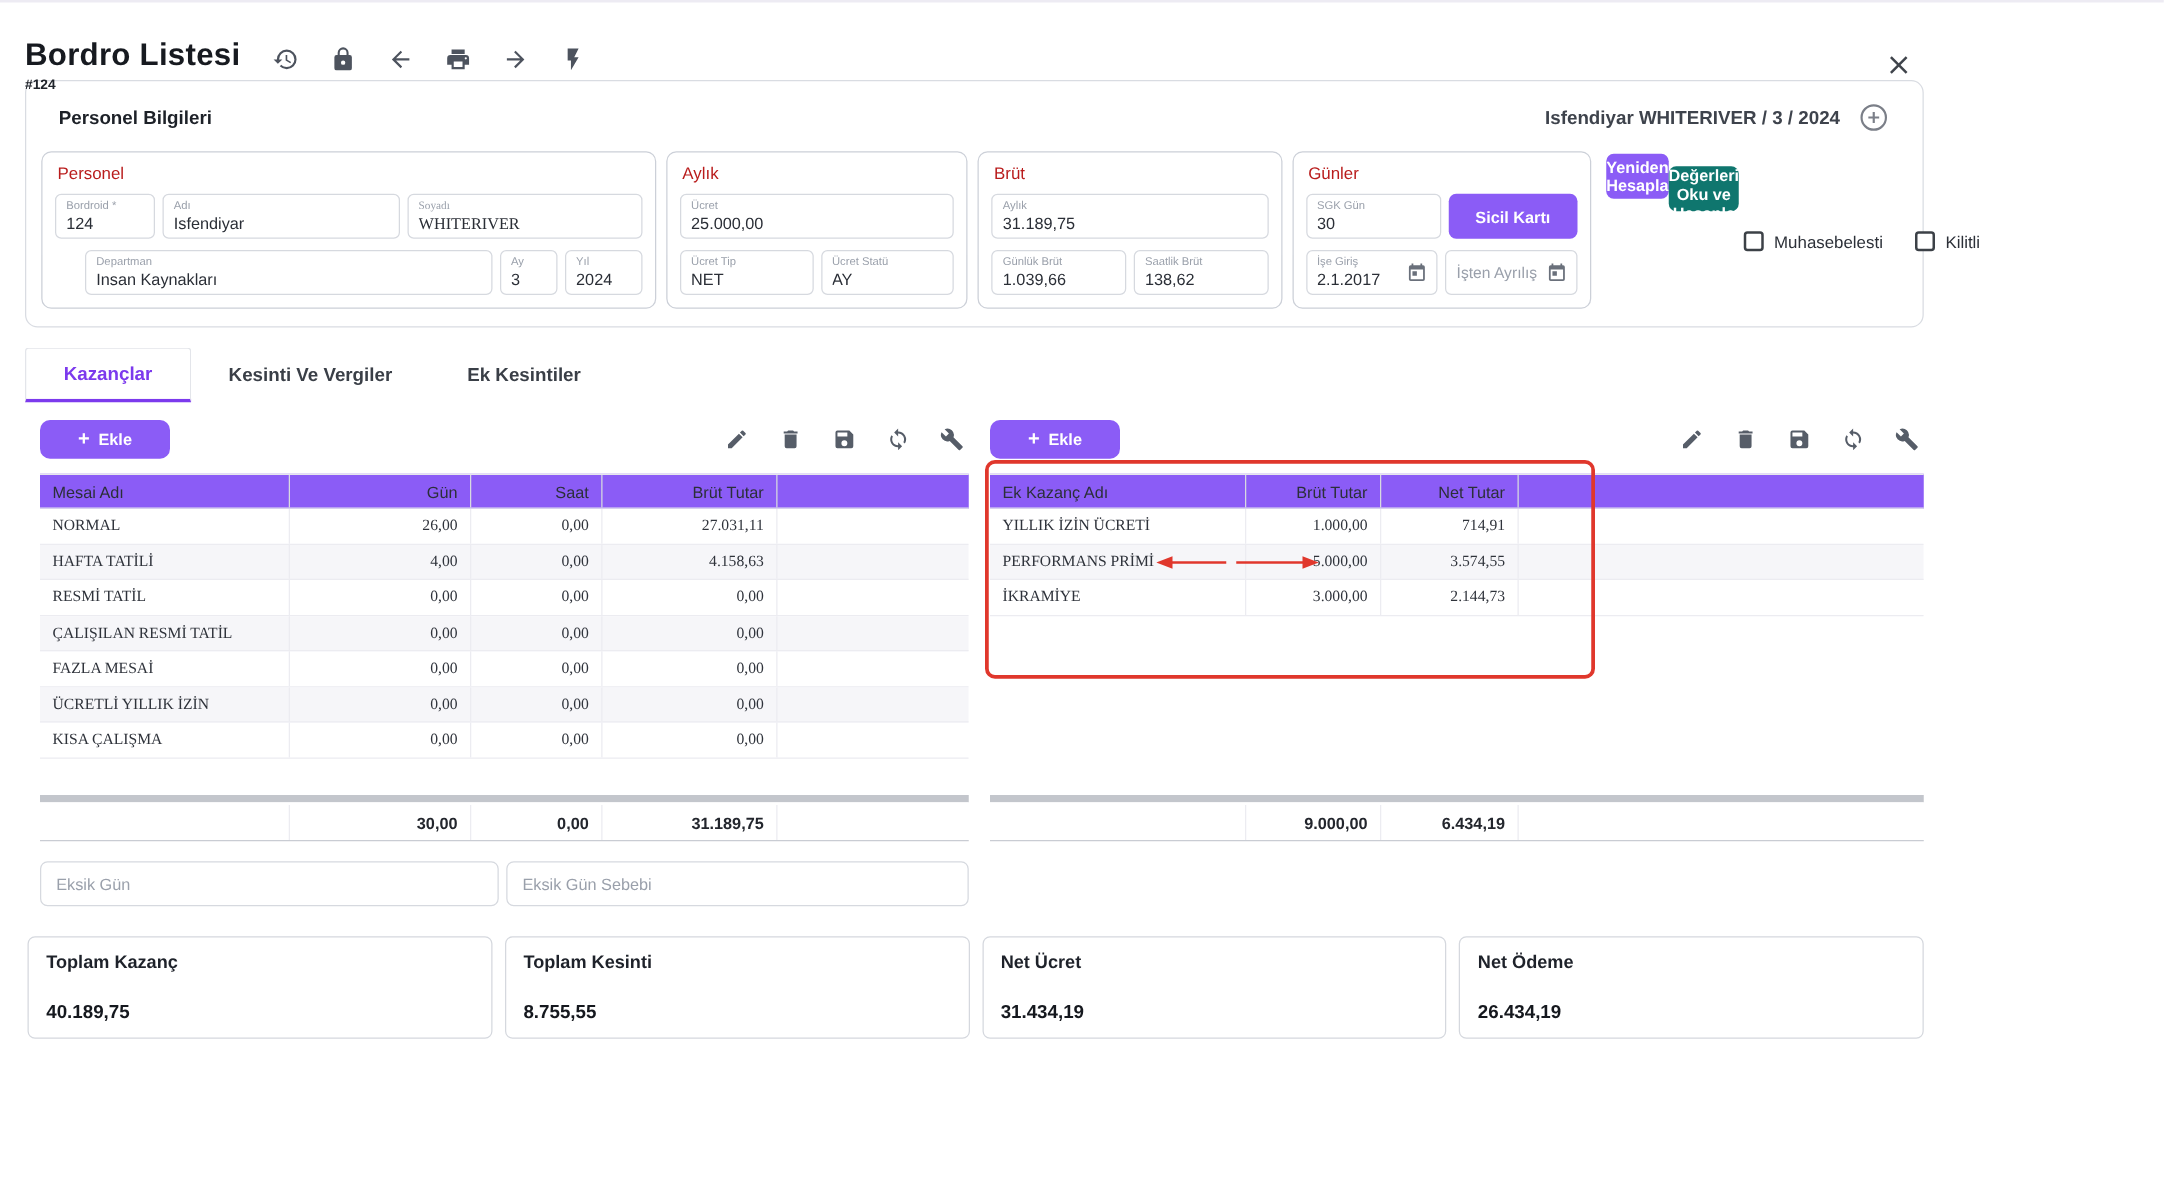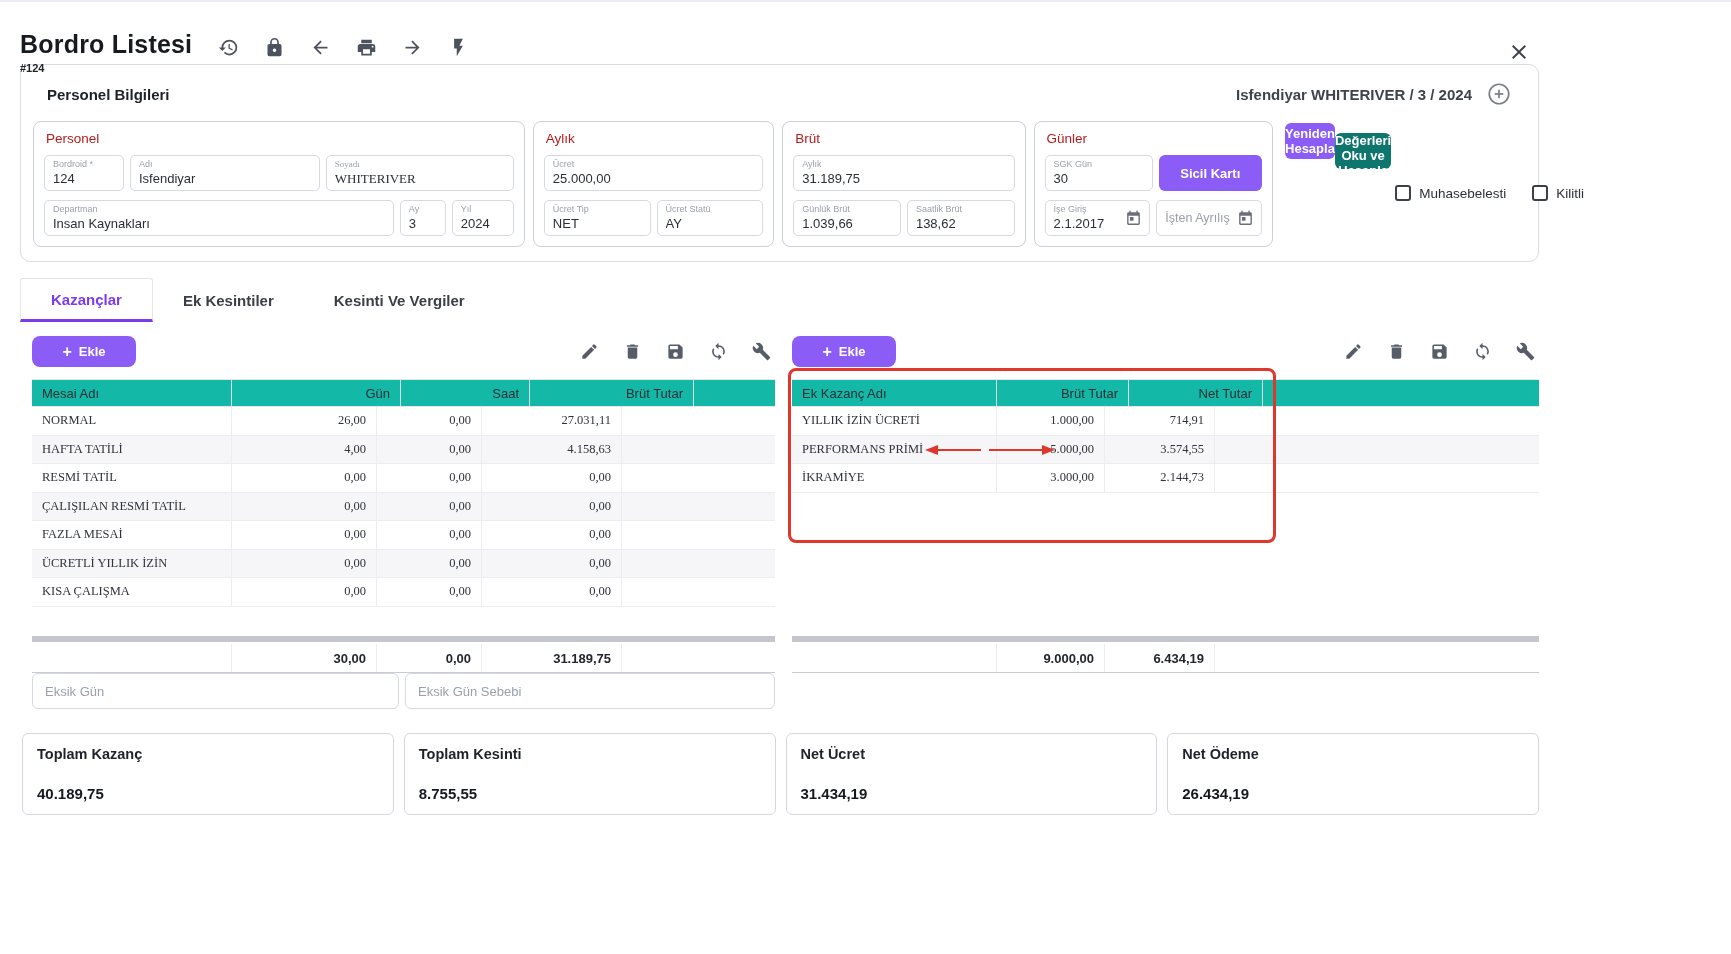--- a/index.html
+++ b/index.html
@@ -41,21 +41,21 @@
   .field-row:last-child { margin-bottom:0; }
   .field { position:relative; border:1px solid #d6d9df; border-radius:5px; height:36px; background:#fff; padding:15px 8px 0; cursor:text; }
   .field .flabel { position:absolute; top:3px; left:8px; font-size:9px; color:#9aa0ab; white-space:nowrap; }
   .field .fvalue { font-size:13px; color:#2a2e36; white-space:nowrap; overflow:hidden; display:block; }
   .field.center { display:flex; align-items:center; padding:0 8px; }
   .field .fplaceholder { font-size:12.5px; color:#9aa0ab; white-space:nowrap; overflow:hidden; }
   .cal-icon { position:absolute; right:7px; top:9px; width:17px; height:17px; color:#6a707b; cursor:pointer; }
   .cal-icon svg { width:100%; height:100%; }
 
   .f-bordroid{width:80px;} .f-adi{flex:1;} .f-soyadi{width:188px;font-family:Liberation Serif, serif;}
-  .f-departman{flex:1;} .f-ay{width:46px;} .f-yil{width:62px;}
+  .f-departman{flex:1;margin-left:24px;} .f-ay{width:46px;} .f-yil{width:62px;}
   .f-full{flex:1;} .f-half{flex:1;}
   .f-sgk{width:108px;}
 
   .btn { border:none; color:#fff; font-weight:bold; font-family:inherit; cursor:pointer; }
   .sicil-btn { flex:1; height:36px; border-radius:6px; background:#8b5cf6; font-size:13px; }
   .action-btn { width:100%; height:36px; border-radius:6px; font-size:13px; }
   .btn-accent { background:#8b5cf6; }
   .btn-dark { background:#0f766e; }
   .action-btn + .action-btn { margin-top:10px; }
   .cb-row { display:flex; gap:26px; margin-top:16px; padding-left:4px; }
@@ -75,40 +75,40 @@
   .table-panel.tp-right { width:747px; }
   .toolbar { display:flex; justify-content:space-between; align-items:center; margin-bottom:12px; height:31px; }
   .ekle-btn { width:104px; height:31px; border-radius:8px; background:#8b5cf6; color:#fff; font-weight:bold;
               font-size:13px; display:flex; align-items:center; justify-content:center; gap:7px; border:none; cursor:pointer; font-family:inherit; }
   .ekle-btn .plus { font-size:16px; font-weight:bold; line-height:1; }
   .tool-icons { display:flex; gap:24px; padding-right:4px; }
   .tool-icon { width:19px; height:19px; color:#565d68; cursor:pointer; }
   .tool-icon svg { width:100%; height:100%; }
 
   .grid { position:relative; }
-  .grid-header { display:flex; height:28px; align-items:flex-end; background:#14b8a6;
-                 border-top:1px solid #e6e7ec; border-bottom:1px solid #e6e7ec; font-size:13px; color:#2b2f38;gap:24px; }
+  .grid-header { display:flex; height:28px; align-items:flex-end; background:#8b5cf6;
+                 border-top:1px solid #e6e7ec; border-bottom:1px solid #e6e7ec; font-size:13px; color:#2b2f38; }
   .grid-header .cell { border-right:1px solid #d8dae0; height:100%; display:flex; align-items:center; }
   .grid-header .cell.num { justify-content:flex-end; }
   .grid-rows { height:229px; overflow:hidden;font-family:Liberation Serif, serif; }
   .grid-row { display:flex; height:28.5px; align-items:center; font-size:12.5px; color:#2f333b; border-bottom:1px solid #ececf1; }
   .grid-row:nth-child(even) { background:#f6f6f9; }
   .grid-row .cell { border-right:1px solid #ececf1; height:100%; display:flex; align-items:center; }
   .cell { padding:0 10px; white-space:nowrap; overflow:hidden; }
   .scroll-track { height:6px; background:#c3c6cc; cursor:pointer; }
   .grid-totals { display:flex; height:31px; align-items:center; font-weight:bold; font-size:13px; color:#23262d;
                  border-top:2px solid #fff; border-bottom:1px solid #c9ccd3; background:#fff; }
   .grid-totals .cell { border-right:1px solid #ececf1; height:100%; display:flex; align-items:center; }
 
   .t-left .c0{width:200px;} .t-left .c1{width:145px;} .t-left .c2{width:105px;} .t-left .c3{width:140px;}
   .t-left .c1,.t-left .c2,.t-left .c3 { justify-content:flex-end; text-align:right; }
   .t-right .c0{width:205px;} .t-right .c1{width:108px;} .t-right .c2{width:110px;}
   .t-right .c1,.t-right .c2 { justify-content:flex-end; text-align:right; }
 
-  .missing-row { display:flex; gap:6px; }
+  .missing-row { display:flex; gap:6px; margin-top:16px; }
   .missing-row input { height:36px; border:1px solid #d6d9df; border-radius:6px; padding:0 12px;
                        font-size:13px; font-family:inherit; color:#2a2e36; outline:none; }
   .missing-row input::placeholder { color:#9aa0ab; }
   .in-eksik { width:367px; } .in-sebep { width:370px; }
 
   
   .annotation-rect { position:absolute; left:-4px; top:-11px; width:488px; height:175px;
                      border:3px solid #e0372c; border-radius:8px; pointer-events:none; z-index:5; }
   .annotation-arrow { position:absolute; left:133px; top:64px; width:130px; height:14px; pointer-events:none; z-index:6; }
 
@@ -294,22 +294,22 @@
             <span class="cb-label">Kilitli</span>
           </div>
         </div>
       </div>
 
     </div>
   </section>
 
   <nav class="tabs">
     <div class="tab active">Kazançlar</div>
+    <div class="tab">Kesinti Ve Vergiler</div>
     <div class="tab">Ek Kesintiler</div>
-    <div class="tab">Kesinti Ve Vergiler</div>
   </nav>
 
   <div class="tables-row">
 
     <div class="table-panel tp-left">
       <div class="toolbar">
         <button class="ekle-btn">
           <span class="plus">+</span>
           <span>Ekle</span>
         </button>

